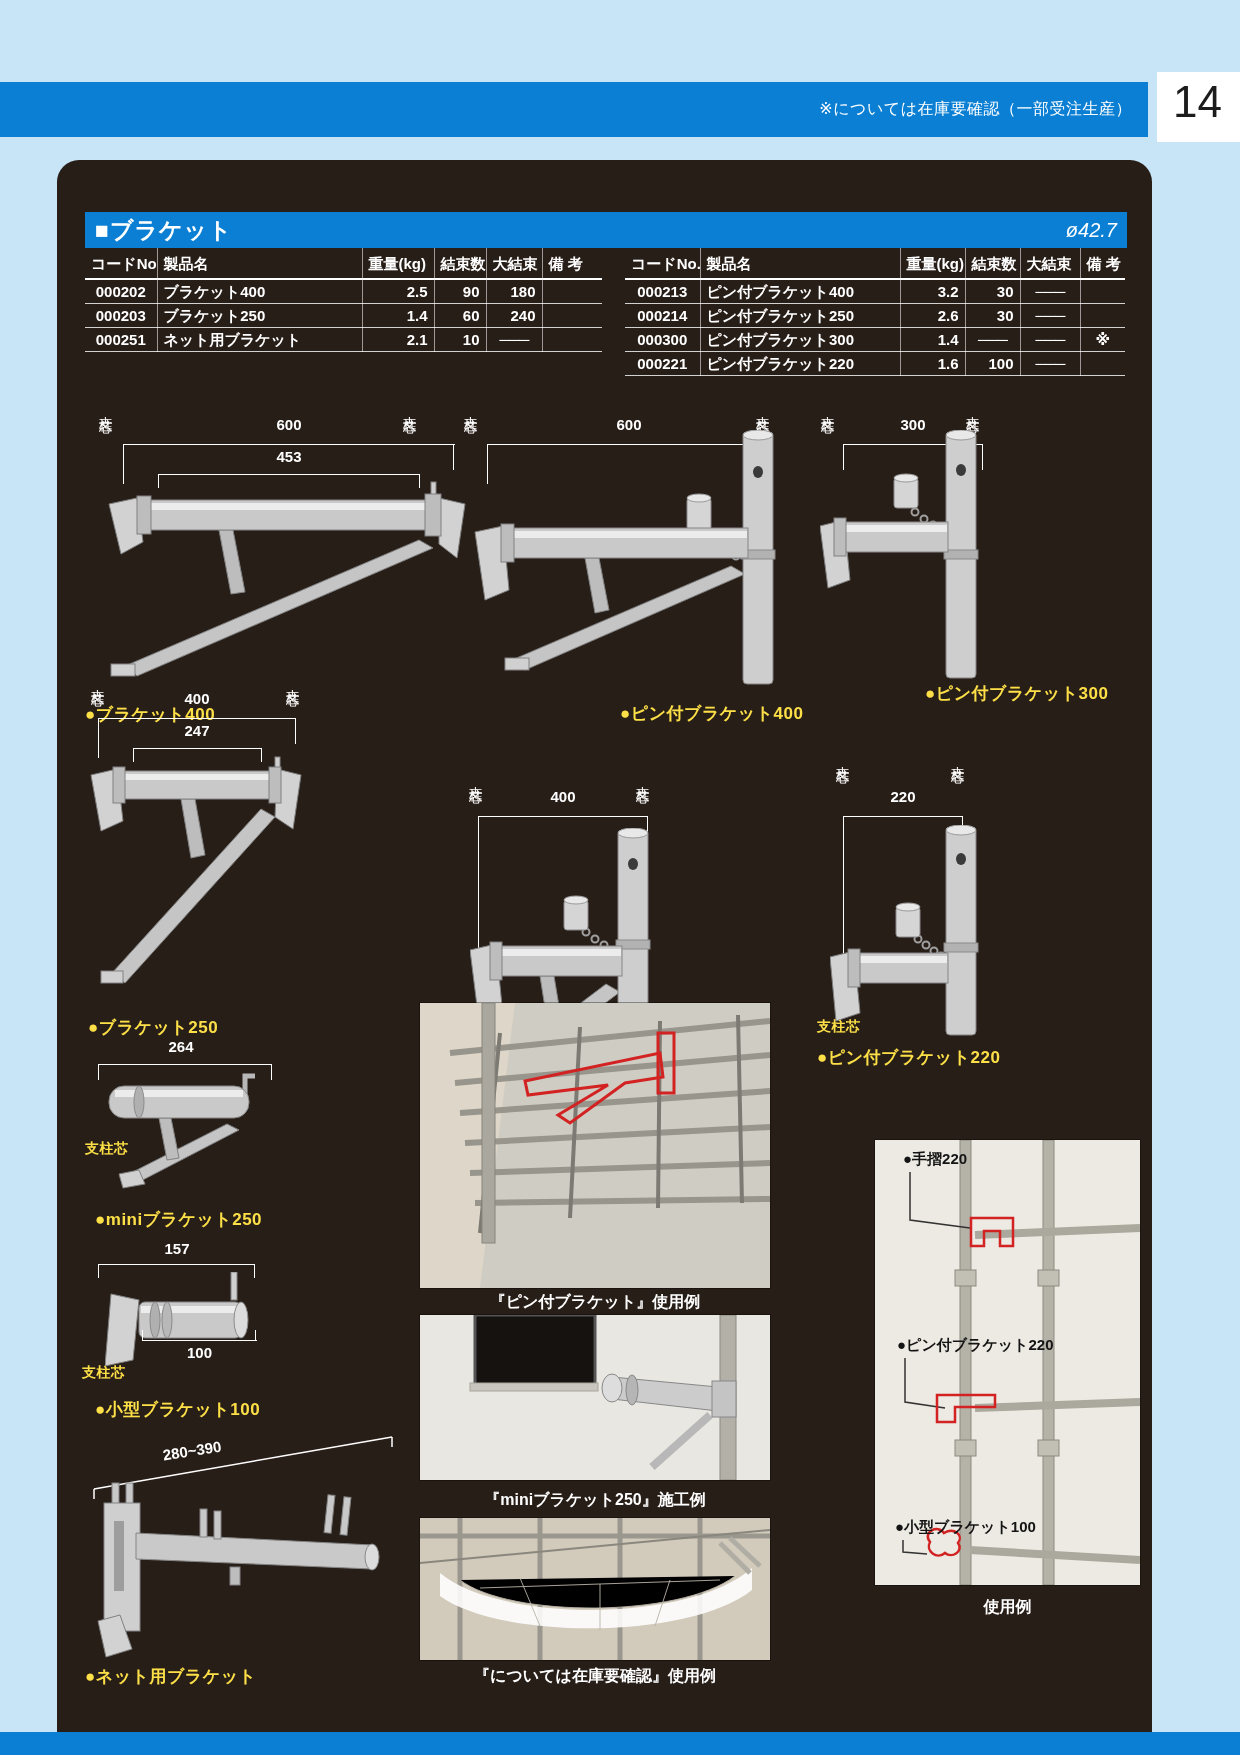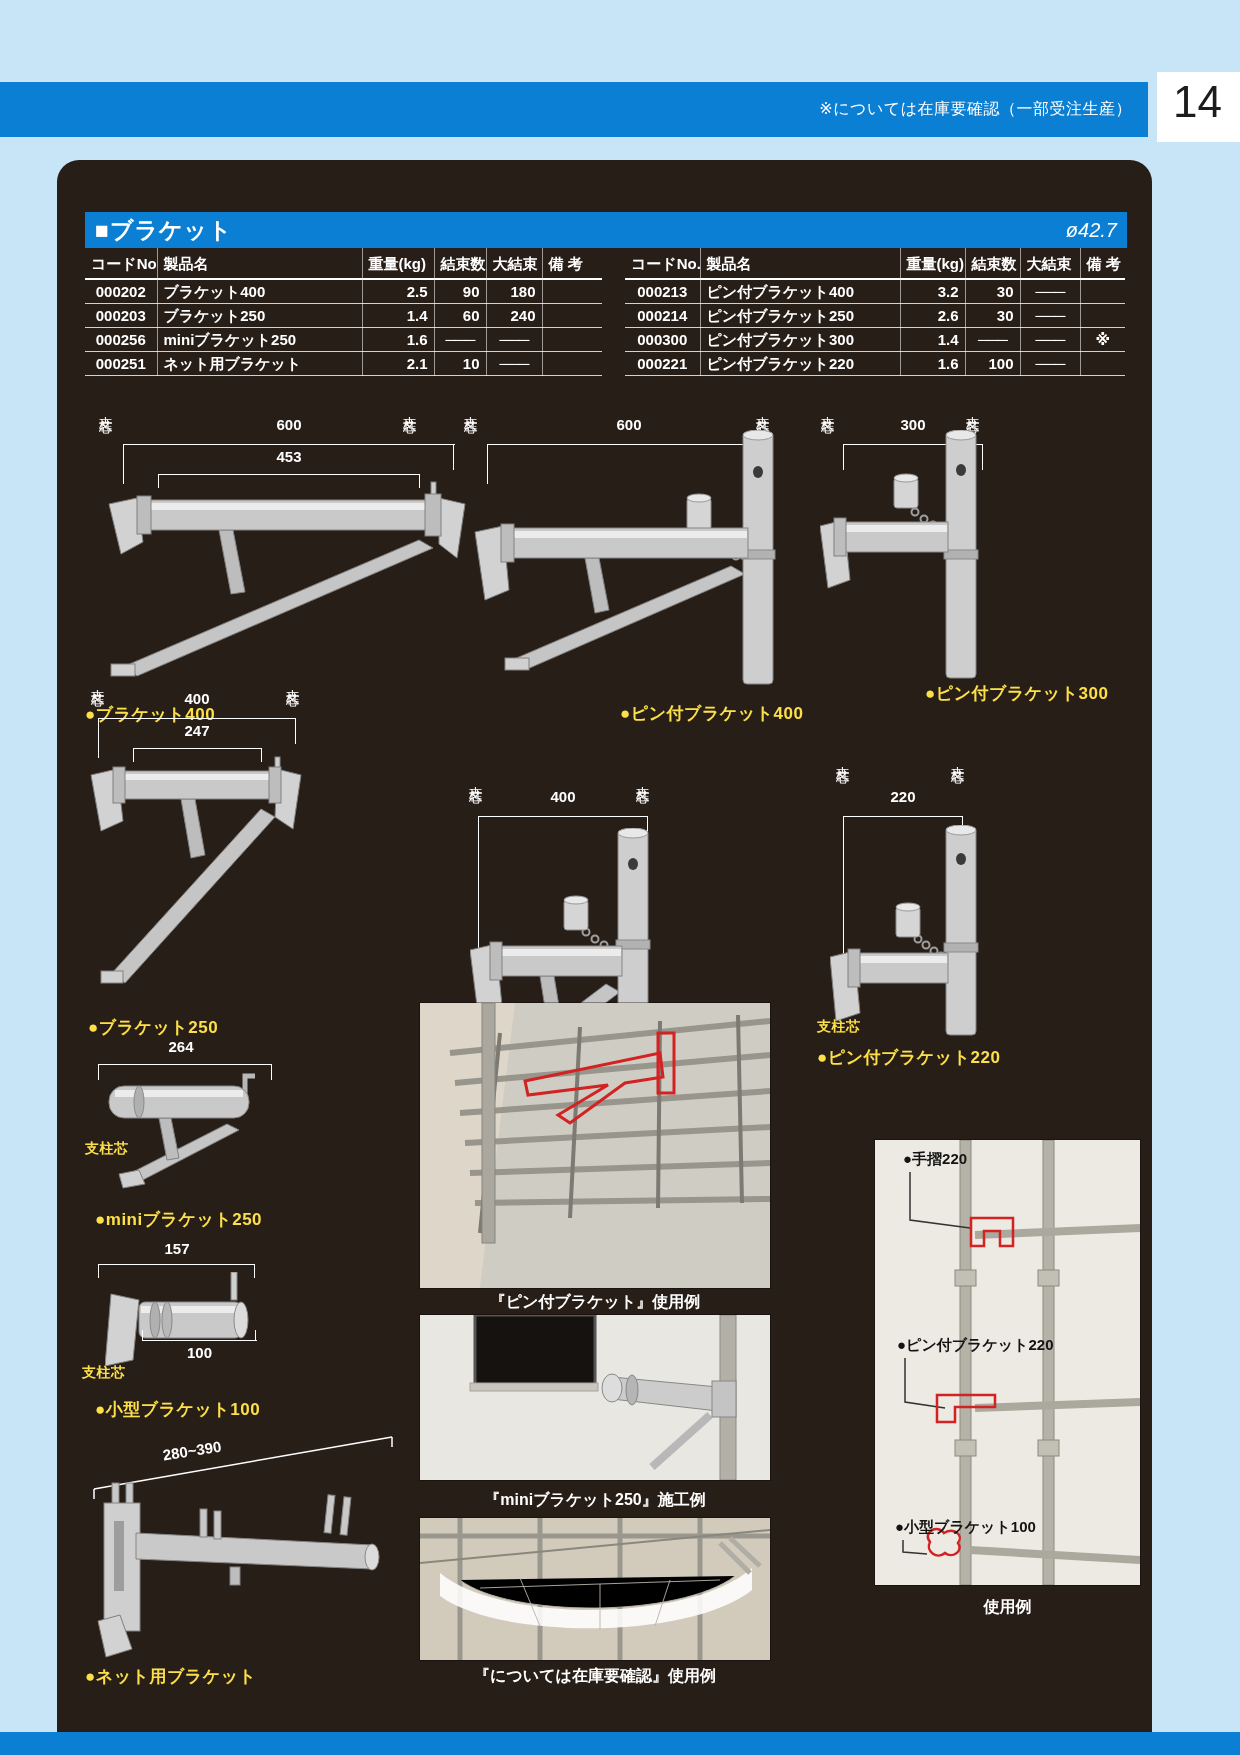--- a/index.html
+++ b/index.html
@@ -83,28 +83,20 @@
       </tr>
       <tr>
         <td class="c">000203</td>
         <td>ブラケット250</td>
         <td class="r">1.4</td>
         <td class="r">60</td>
         <td class="r">240</td>
         <td class="c"></td>
       </tr>
       <tr>
-        <td class="c">000256</td>
-        <td>miniブラケット250</td>
-        <td class="r">1.6</td>
-        <td class="dash">───</td>
-        <td class="dash">───</td>
-        <td class="c"></td>
-      </tr>
-      <tr>
         <td class="c">000251</td>
         <td>ネット用ブラケット</td>
         <td class="r">2.1</td>
         <td class="r">10</td>
         <td class="dash">───</td>
         <td class="c"></td>
       </tr>
     </tbody>
       </table>
 

